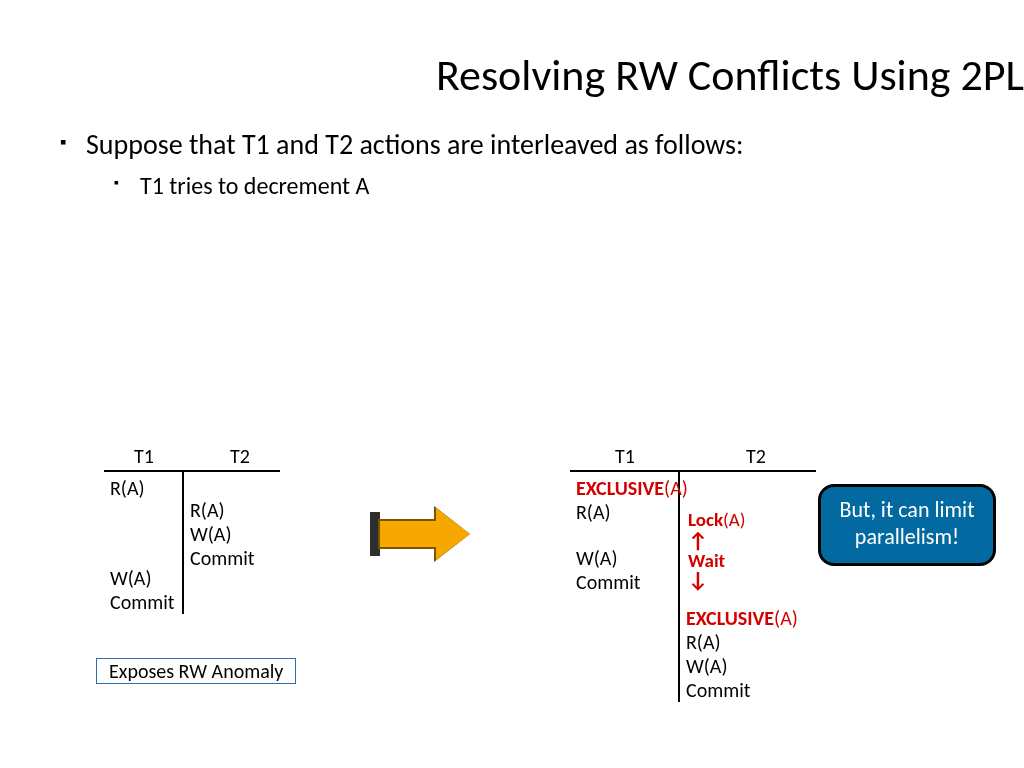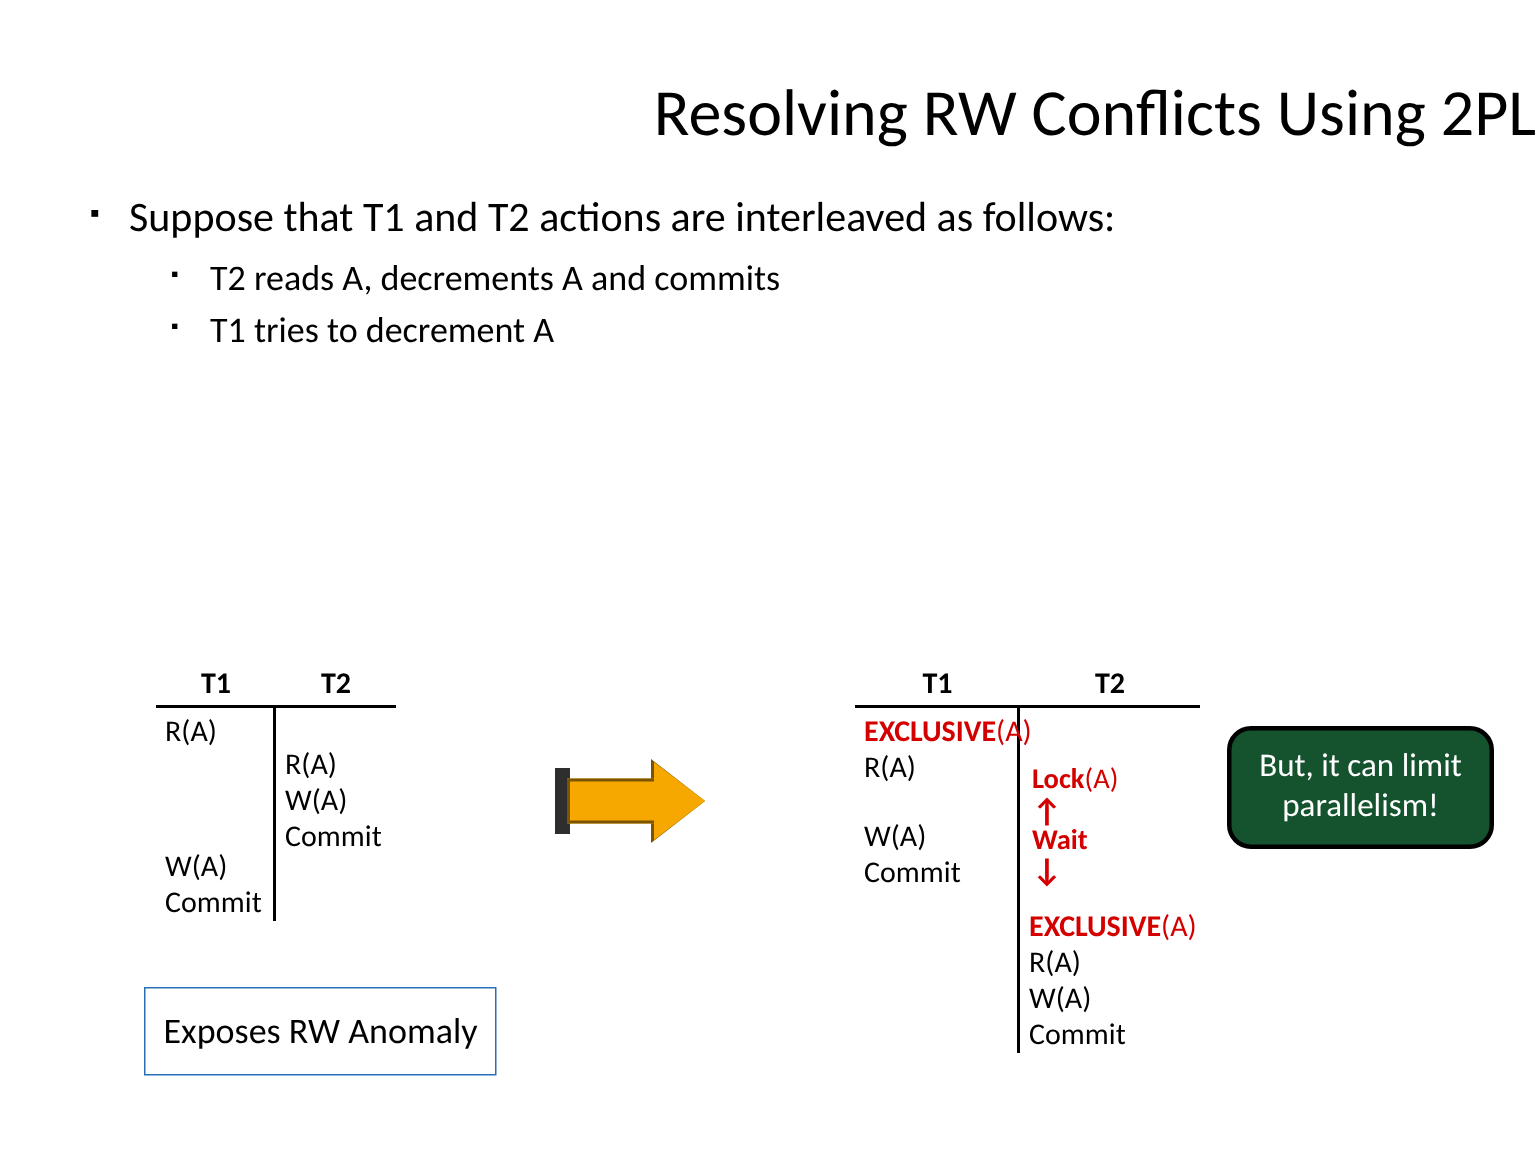--- a/index.html
+++ b/index.html
@@ -59,21 +59,21 @@
   .diagram {
     position: absolute;
     top: 444px;
     left: 0;
     width: 1024px;
   }
 
   
   .sched-left { position:absolute; left:104px; top:0; font-size:20px; }
   .sched-right { position:absolute; left:570px; top:0; font-size:20px; }
-  .sched-left .hdr, .sched-right .hdr { display:flex; font-weight:700; }
+  .sched-left .hdr, .sched-right .hdr { display:flex; font-weight:400;gap:16px; }
   .sched-left .hdr > div { width:80px; text-align:center; padding-bottom:2px;}
   .sched-right .hdr > div { width:80px; text-align:center; padding-bottom:2px;}
   .sched-left .hdr, .sched-right .hdr { border-bottom:2px solid #000; }
   .sched-body { display:flex; }
   .col { padding:4px 6px 0 6px; min-height:120px; }
   .sched-left .col { width:80px; }
   .colL { border-right:2px solid #000; text-align:left;}
   .colR { text-align:left;}
   .op { line-height:1.2; white-space:nowrap;}
   .sp { height:22px; }
@@ -84,22 +84,22 @@
   .sched-right .col:last-child { width:120px;}
   .sched-right .hdr > div:last-child { width:120px;}
 
   .red { color:#d40000; font-weight:700;text-align:center; }
   .rednorm { color:#d40000; font-weight:400;}
 
   .anomaly-box {
     position:absolute; left:96px; top:214px;
     border:1.5px solid #2a6fb5;
     background:#fff;
-    padding:14px 12px;
-    font-size:24px;
+    padding:0 12px;
+    font-size:20px;
   }
 
   
   .arrow-wrap { position:absolute; left:370px; top:64px; }
   .arrow-rect { width:10px; height:44px; background:#2e2e2e; display:inline-block; vertical-align:middle;}
   .arrow-body { width:60px; height:30px; background:#f7a800; border:2px solid #7a5400; display:inline-block; vertical-align:middle; margin-left:-2px;}
   .arrow-head {
     display:inline-block; vertical-align:middle;
     width:0;height:0;
     border-top:26px solid transparent;
@@ -113,21 +113,21 @@
     border-top:28px solid transparent;
     border-bottom:28px solid transparent;
     border-left:36px solid #7a5400;
     z-index:-1;
   }
 
   
   .callout {
     position:absolute; left:818px; top:40px;
     width:178px;
-    background:#14532d;
+    background:#0369a1;
     border:3px solid #000;
     border-radius:16px;
     color:#fff;
     font-size:22px;
     text-align:center;
     padding:10px 8px 12px 8px;
     line-height:1.22;
   }
 
   
@@ -135,21 +135,20 @@
   .lock-word { color:#d40000; font-weight:700; line-height:1.0;}
   .ar-up, .ar-down { color:#d40000; font-weight:700; font-size:22px; line-height:0.9;}
 </style>
 </head>
 <body>
 
 <div class="title">Resolving RW Conflicts Using 2PL</div>
 
 <div class="bullets">
   <div class="b1">Suppose that T1 and T2 actions are interleaved as follows:</div>
-  <div class="b2">T2 reads A, decrements A and commits</div>
   <div class="b2">T1 tries to decrement A</div>
   <div class="gap"></div>
 </div>
 
 <div class="diagram">
 
   <div class="sched-left">
     <div class="hdr">
       <div>T1</div>
       <div>T2</div>

